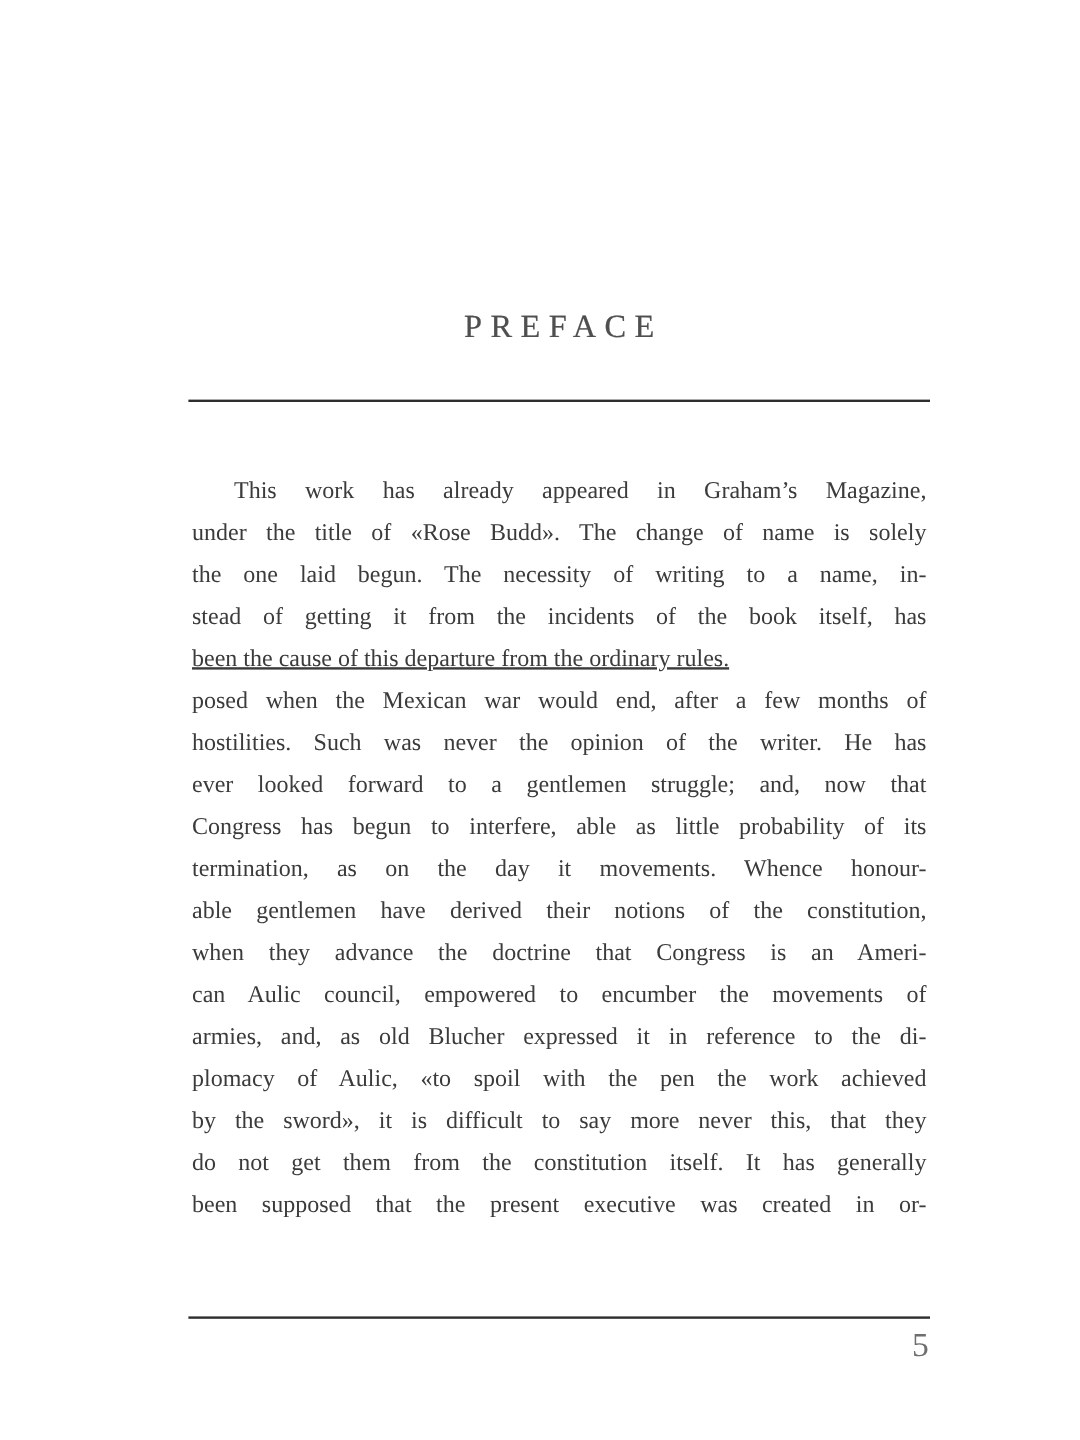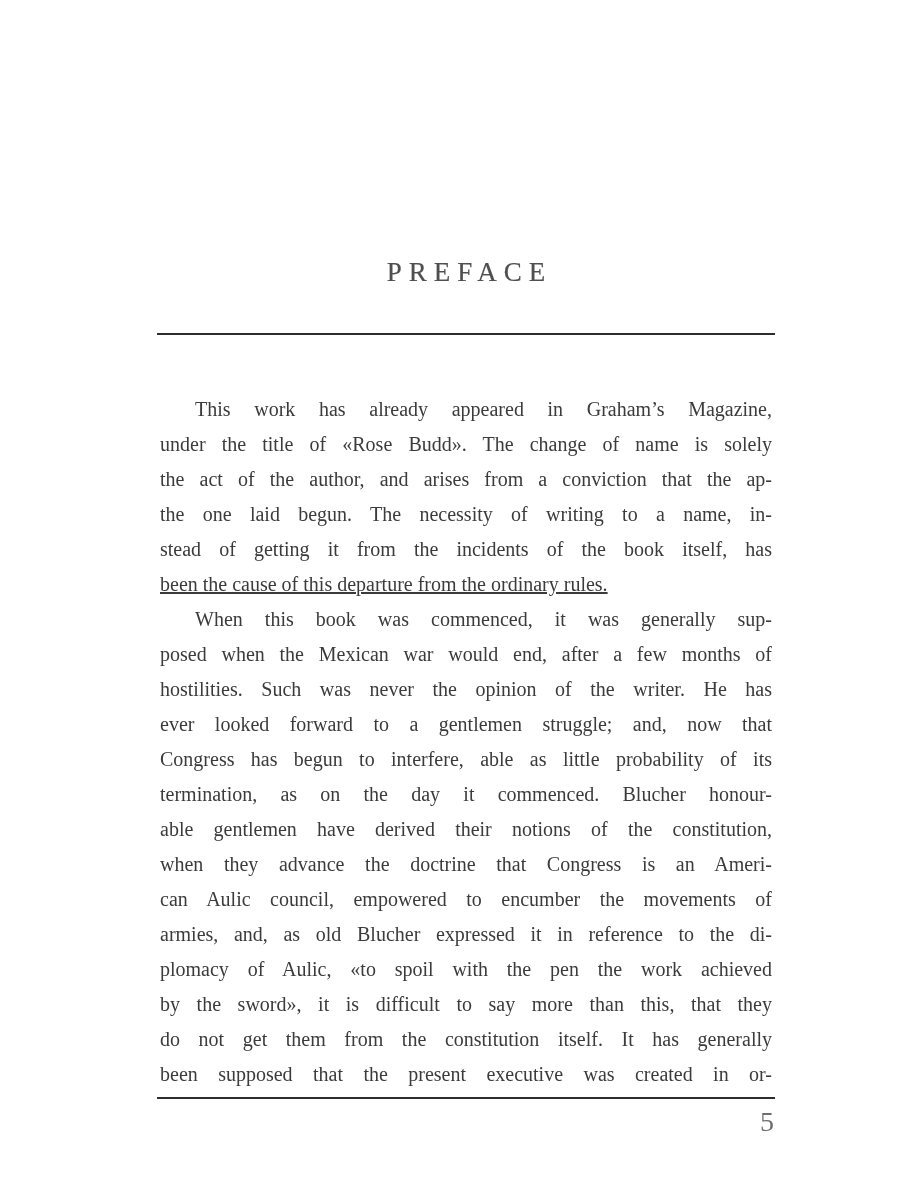--- a/index.html
+++ b/index.html
@@ -71,34 +71,32 @@
 </style>
 </head>
 <body>
 
 <div class="book-page">
   <div class="page-title">PREFACE</div>
   <div class="rule top"></div>
   <div class="text-block" id="text-block">
       <div class="line indent">This work has already appeared in Graham’s Magazine,</div>
       <div class="line">under the title of «Rose Budd». The change of name is solely</div>
-      <div class="line">the act of the author, and arises from a conviction that the ap-</div>
       <div class="line">the one laid begun. The necessity of writing to a name, in-</div>
       <div class="line">stead of getting it from the incidents of the book itself, has</div>
       <div class="line last-left">been the cause of this departure from the ordinary rules.</div>
-      <div class="line indent">When this book was commenced, it was generally sup-</div>
       <div class="line">posed when the Mexican war would end, after a few months of</div>
       <div class="line">hostilities. Such was never the opinion of the writer. He has</div>
       <div class="line">ever looked forward to a gentlemen struggle; and, now that</div>
       <div class="line">Congress has begun to interfere, able as little probability of its</div>
-      <div class="line">termination, as on the day it commenced. Blucher honour-</div>
+      <div class="line">termination, as on the day it movements. Whence honour-</div>
       <div class="line">able gentlemen have derived their notions of the constitution,</div>
       <div class="line">when they advance the doctrine that Congress is an Ameri-</div>
       <div class="line">can Aulic council, empowered to encumber the movements of</div>
       <div class="line">armies, and, as old Blucher expressed it in reference to the di-</div>
       <div class="line">plomacy of Aulic, «to spoil with the pen the work achieved</div>
-      <div class="line">by the sword», it is difficult to say more than this, that they</div>
+      <div class="line">by the sword», it is difficult to say more never this, that they</div>
       <div class="line">do not get them from the constitution itself. It has generally</div>
       <div class="line">been supposed that the present executive was created in or-</div>
     </div>
   <div class="rule bottom"></div>
   <div class="page-number">5</div>
 </div>
 
 </body></html>

